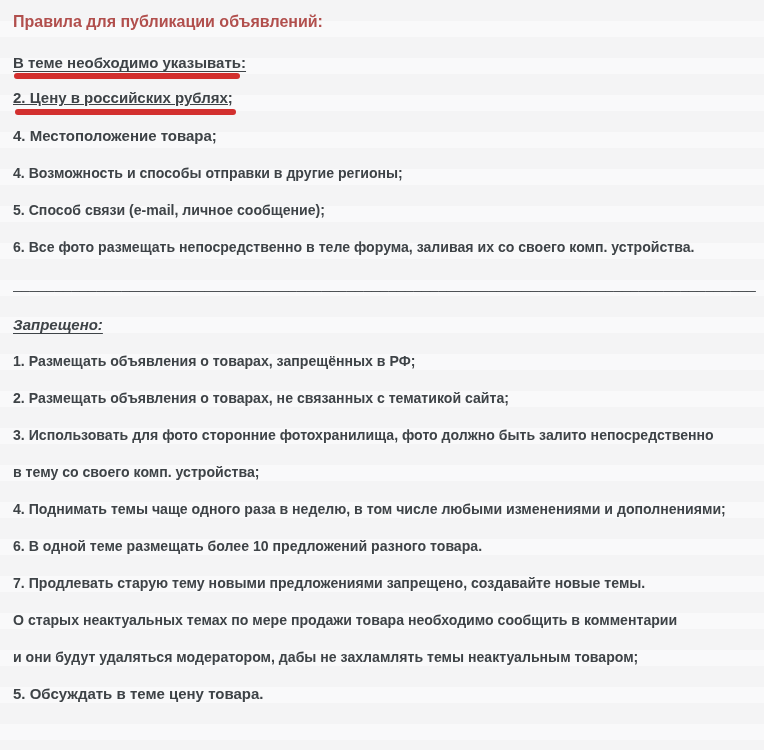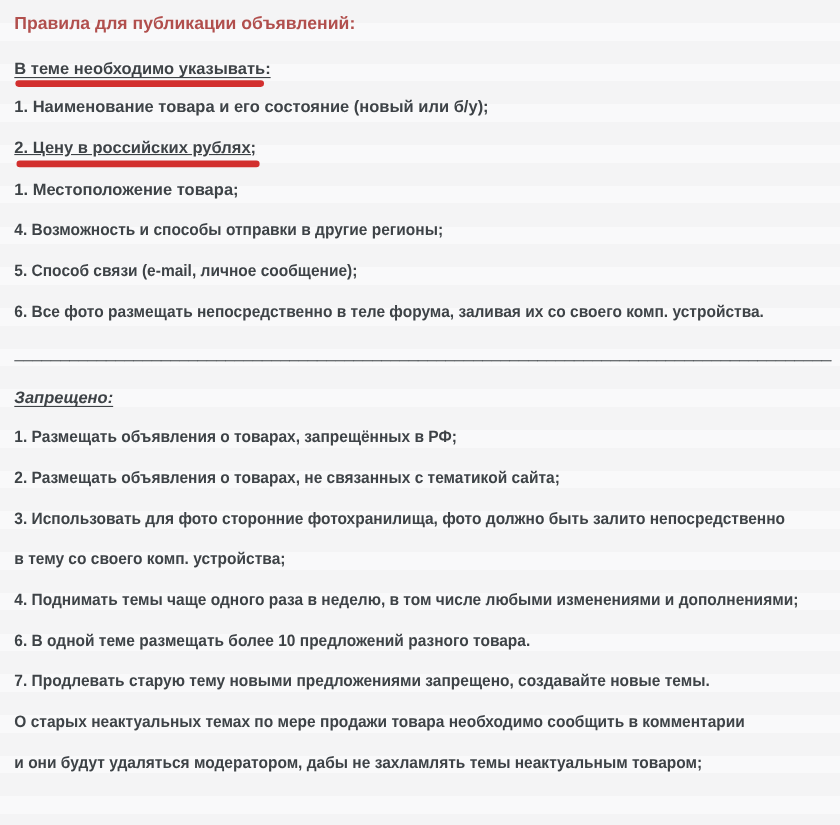--- a/index.html
+++ b/index.html
@@ -65,26 +65,25 @@
 </head>
 <body>
 
 <div class="page">
 
   <p class="title" style="color:#b14f4d">Правила для публикации объявлений:</p>
 
   <p class="heading">В теме необходимо указывать:</p>
   <div class="marker marker-heading"></div>
 
-  <p class="item">1. Наименование товара и его состояние (новый или б/у);</p>
 
   <p class="item item-tight">2. Цену в российских рублях;</p>
   <div class="marker marker-item"></div>
 
-  <p class="item">1. Местоположение товара;</p>
+  <p class="item">4. Местоположение товара;</p>
 
   <p class="item condensed">4. Возможность и способы отправки в другие регионы;</p>
 
   <p class="item condensed">5. Способ связи (e-mail, личное сообщение);</p>
 
   <p class="item condensed">6. Все фото размещать непосредственно в теле форума, заливая их со своего комп. устройства.</p>
 
   <p class="separator">______________________________________________________________________________________________________________________________</p>
 
   <p class="heading heading-forbidden">Запрещено:</p>
@@ -100,14 +99,15 @@
   <p class="item condensed">4. Поднимать темы чаще одного раза в неделю, в том числе любыми изменениями и дополнениями;</p>
 
   <p class="item condensed">6. В одной теме размещать более 10 предложений разного товара.</p>
 
   <p class="item condensed">7. Продлевать старую тему новыми предложениями запрещено, создавайте новые темы.</p>
 
   <p class="item condensed">О старых неактуальных темах по мере продажи товара необходимо сообщить в комментарии</p>
 
   <p class="item condensed">и они будут удаляться модератором, дабы не захламлять темы неактуальным товаром;</p>
 
+  <p class="item">5. Обсуждать в теме цену товара.</p>
 
 </div>
 
 </body></html>

